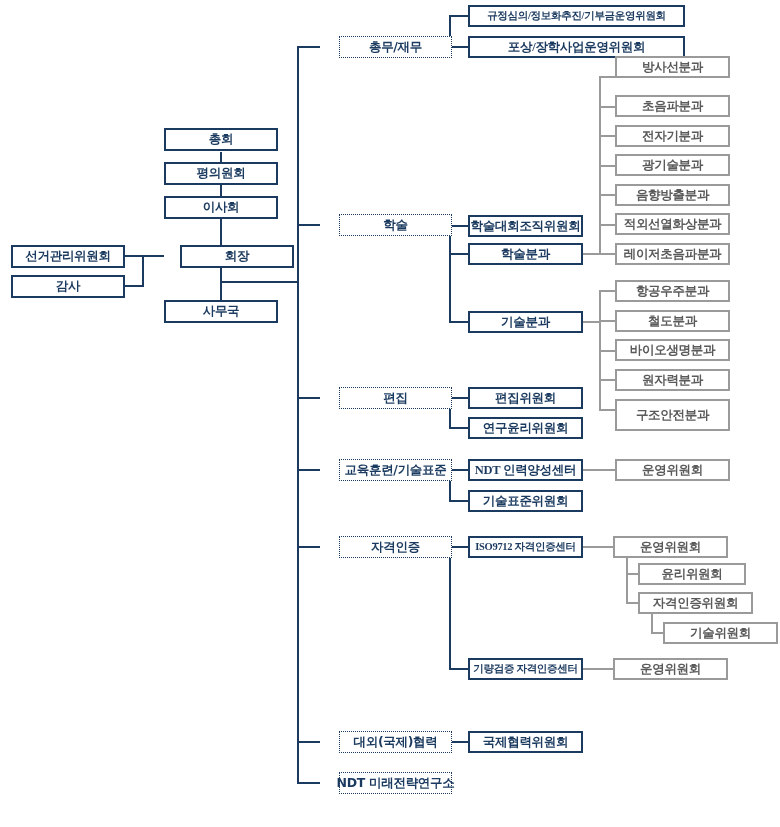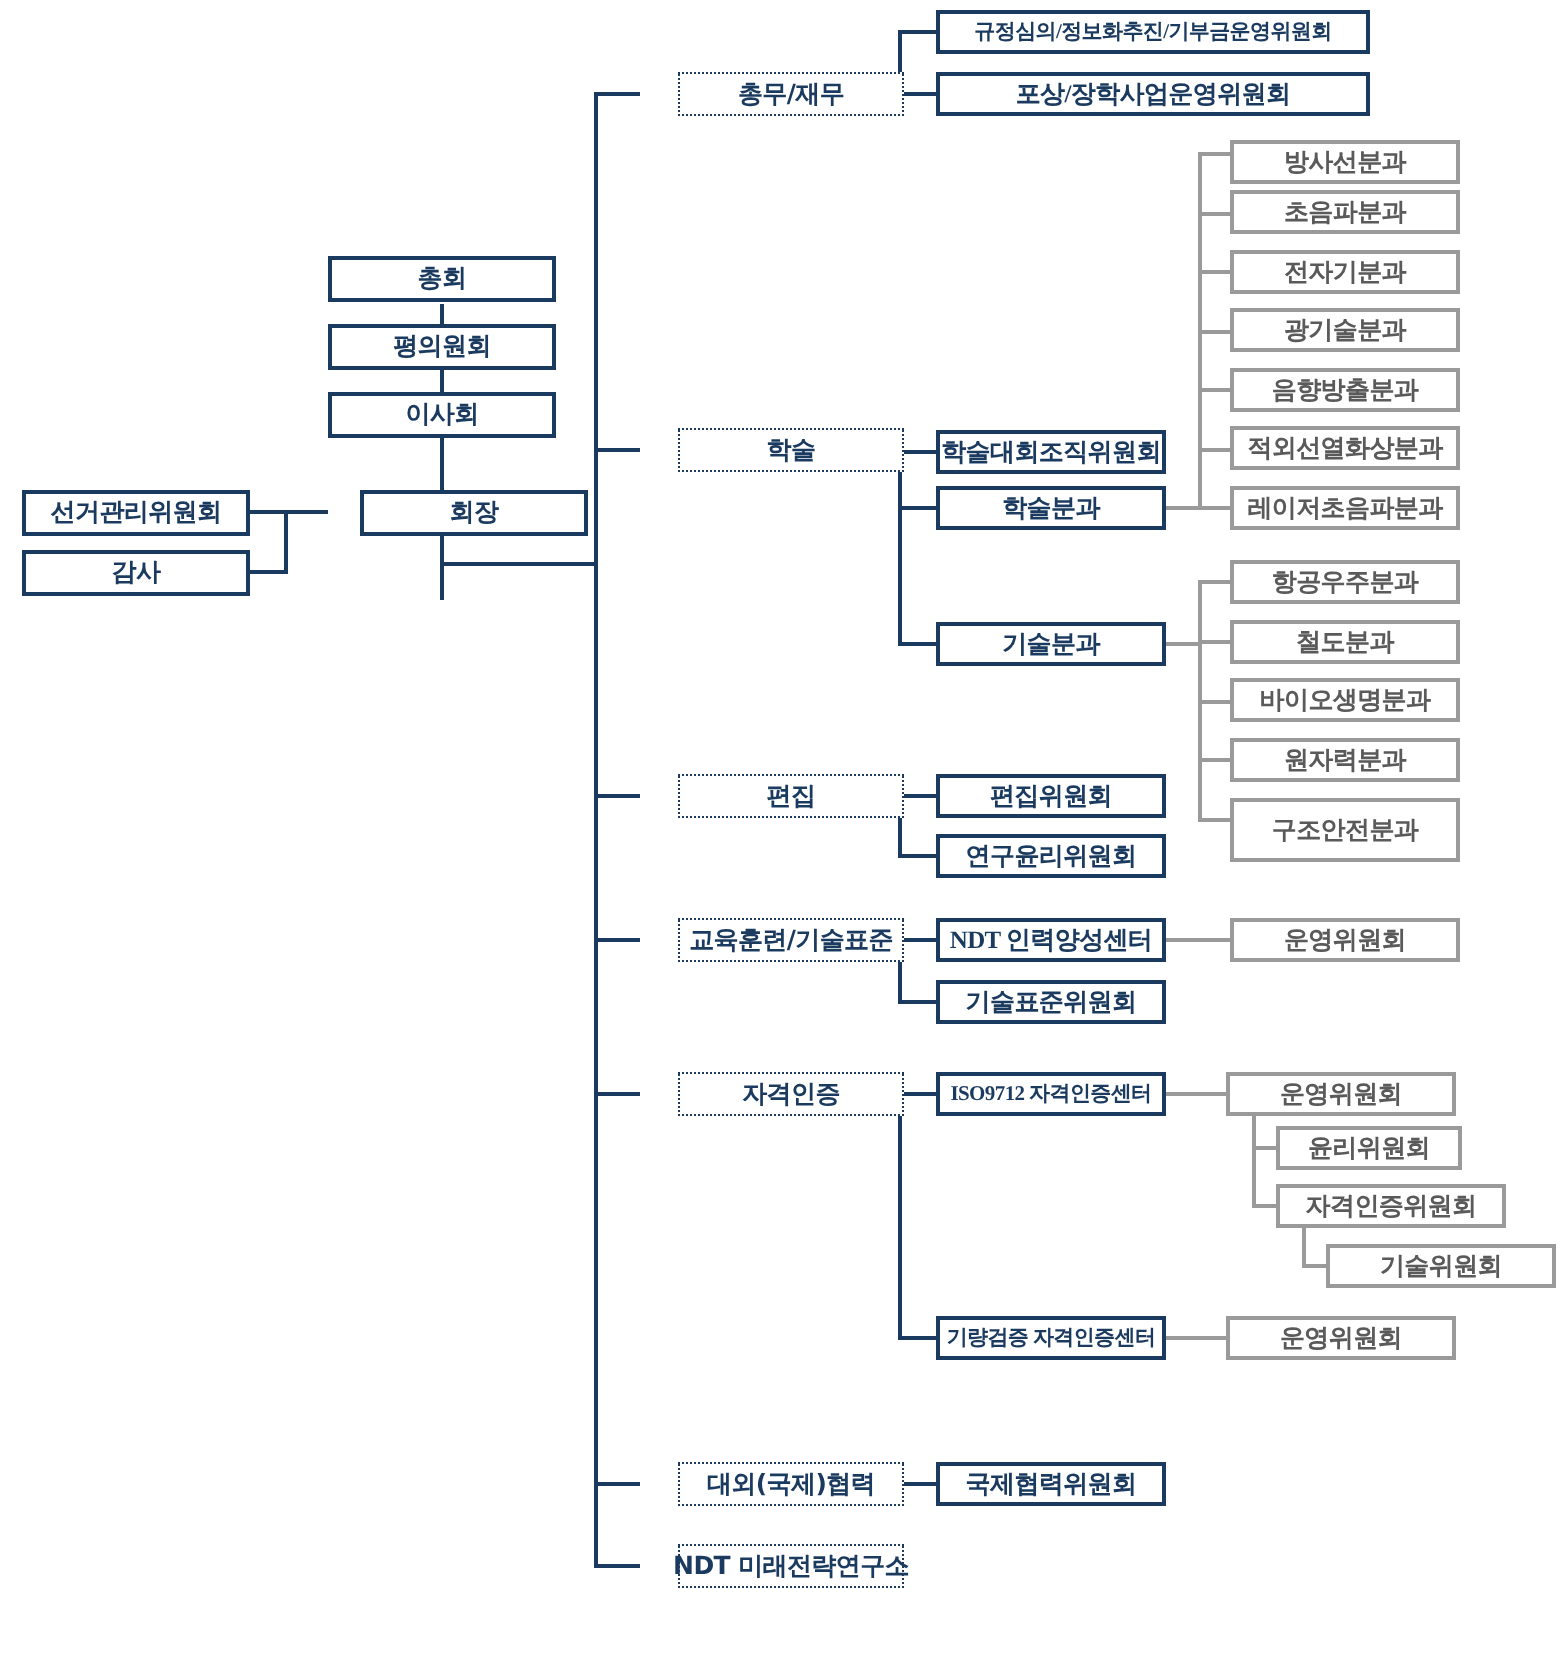--- a/index.html
+++ b/index.html
@@ -79,20 +79,21 @@
   <div class="hl g" style="left:626px;top:573px;width:12px"></div>
   <div class="hl g" style="left:626px;top:602px;width:12px"></div>
   <div class="vl g" style="left:651px;top:614px;height:20px"></div>
   <div class="hl g" style="left:651px;top:632px;width:12px"></div>
   <div class="hl g" style="left:583px;top:668px;width:30px"></div>
 
   <div class="bx nv" style="left:164px;top:128px;width:114px;height:23px">총회</div>
   <div class="bx nv" style="left:164px;top:162px;width:114px;height:23px">평의원회</div>
   <div class="bx nv" style="left:164px;top:196px;width:114px;height:23px">이사회</div>
   <div class="bx nv" style="left:180px;top:245px;width:114px;height:23px">회장</div>
+  <div class="bx nv" style="left:164px;top:300px;width:114px;height:23px">사무국</div>
   <div class="bx nv" style="left:11px;top:245px;width:114px;height:23px">선거관리위원회</div>
   <div class="bx nv" style="left:11px;top:275px;width:114px;height:23px">감사</div>
 
   <div class="bx dt" style="left:320px;top:36px;width:113px;height:22px">총무/재무</div>
   <div class="bx dt" style="left:320px;top:214px;width:113px;height:22px">학술</div>
   <div class="bx dt" style="left:320px;top:387px;width:113px;height:22px">편집</div>
   <div class="bx dt" style="left:320px;top:459px;width:113px;height:22px">교육훈련/기술표준</div>
   <div class="bx dt" style="left:320px;top:536px;width:113px;height:22px">자격인증</div>
   <div class="bx dt" style="left:320px;top:731px;width:113px;height:22px">대외(국제)협력</div>
   <div class="bx dt" style="left:320px;top:772px;width:113px;height:22px">NDT 미래전략연구소</div>
@@ -103,34 +104,34 @@
   <div class="bx nv" style="left:468px;top:243px;width:115px;height:22px">학술분과</div>
   <div class="bx nv" style="left:468px;top:311px;width:115px;height:22px">기술분과</div>
   <div class="bx nv" style="left:468px;top:387px;width:115px;height:22px">편집위원회</div>
   <div class="bx nv" style="left:468px;top:417px;width:115px;height:22px">연구윤리위원회</div>
   <div class="bx nv" style="left:468px;top:459px;width:115px;height:22px">NDT 인력양성센터</div>
   <div class="bx nv" style="left:468px;top:490px;width:115px;height:22px">기술표준위원회</div>
   <div class="bx nv sm" style="left:468px;top:536px;width:115px;height:22px">ISO9712 자격인증센터</div>
   <div class="bx nv sm" style="left:468px;top:658px;width:115px;height:22px">기량검증 자격인증센터</div>
   <div class="bx nv" style="left:468px;top:731px;width:115px;height:22px">국제협력위원회</div>
 
-  <div class="bx gr" style="left:615px;top:70px;width:115px;height:22px">방사선분과</div>
+  <div class="bx gr" style="left:615px;top:56px;width:115px;height:22px">방사선분과</div>
   <div class="bx gr" style="left:615px;top:95px;width:115px;height:22px">초음파분과</div>
   <div class="bx gr" style="left:615px;top:125px;width:115px;height:22px">전자기분과</div>
   <div class="bx gr" style="left:615px;top:154px;width:115px;height:22px">광기술분과</div>
   <div class="bx gr" style="left:615px;top:184px;width:115px;height:22px">음향방출분과</div>
   <div class="bx gr" style="left:615px;top:213px;width:115px;height:22px">적외선열화상분과</div>
   <div class="bx gr" style="left:615px;top:243px;width:115px;height:22px">레이저초음파분과</div>
 
   <div class="bx gr" style="left:615px;top:280px;width:115px;height:22px">항공우주분과</div>
   <div class="bx gr" style="left:615px;top:310px;width:115px;height:22px">철도분과</div>
   <div class="bx gr" style="left:615px;top:339px;width:115px;height:22px">바이오생명분과</div>
   <div class="bx gr" style="left:615px;top:369px;width:115px;height:22px">원자력분과</div>
   <div class="bx gr" style="left:615px;top:399px;width:115px;height:32px">구조안전분과</div>
 
   <div class="bx gr" style="left:615px;top:459px;width:115px;height:22px">운영위원회</div>
   <div class="bx gr" style="left:613px;top:536px;width:115px;height:22px">운영위원회</div>
-  <div class="bx gr" style="left:638px;top:563px;width:93px;height:22px">윤리위원회</div>
+  <div class="bx gr" style="left:638px;top:563px;width:108px;height:22px">윤리위원회</div>
   <div class="bx gr" style="left:638px;top:592px;width:115px;height:22px">자격인증위원회</div>
   <div class="bx gr" style="left:663px;top:622px;width:115px;height:22px">기술위원회</div>
   <div class="bx gr" style="left:613px;top:658px;width:115px;height:22px">운영위원회</div>
 
 </div>
 
 </body></html>

